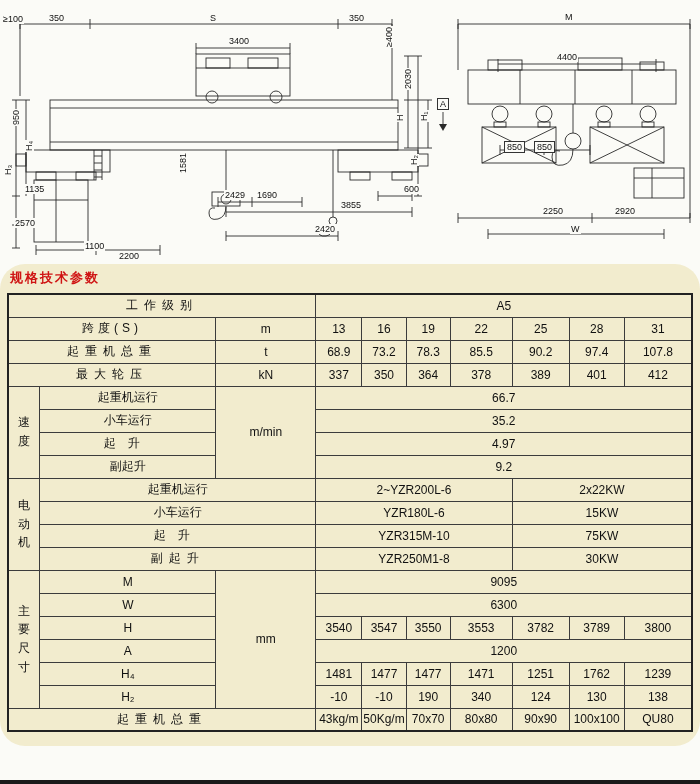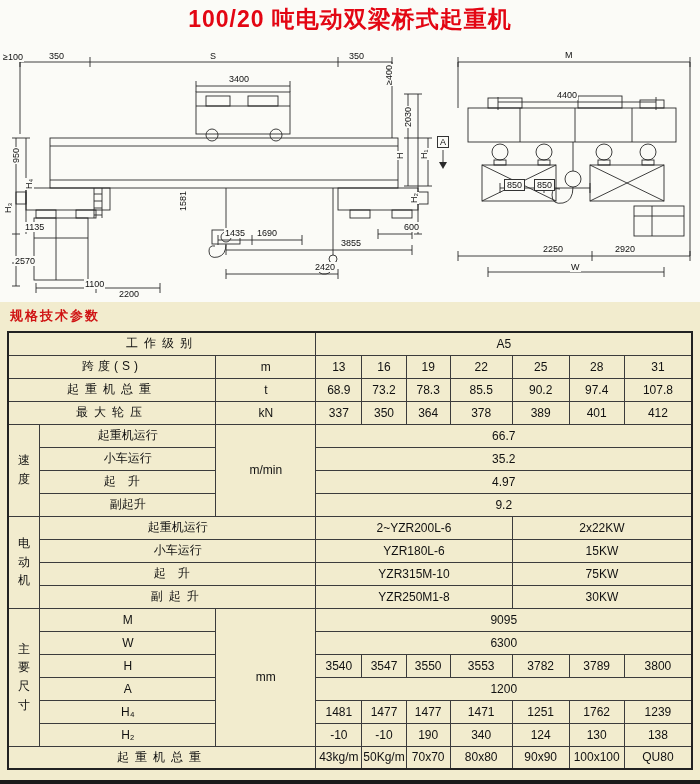--- a/index.html
+++ b/index.html
@@ -6,34 +6,33 @@
   html,body { width:700px; background:#ffffff; font-family:"Liberation Sans","DejaVu Sans",sans-serif; color:#111; }
   .page { position:relative; width:700px; height:784px; background:#fbfbf7; border-bottom:4px solid #1a1a1a; overflow:hidden; }
   .title { height:38px; line-height:38px; text-align:center; font-size:23px; font-weight:bold; color:#e30613; letter-spacing:1px; }
   .drawing { position:relative; width:700px; height:264px;text-align:right; }
   .drawing svg { position:absolute; left:0; top:0; }
   .drawing svg line, .drawing svg rect, .drawing svg circle, .drawing svg path { stroke:#2a2a2a; stroke-width:0.9; fill:none; }
   .drawing svg .fill { fill:#2a2a2a; stroke:none; }
   .dim { position:absolute; font-size:9px; line-height:10px; background:#fbfbf7; padding:0 1px; white-space:nowrap; }
   .rot { transform:rotate(-90deg); transform-origin:left top; }
   .boxed { border:1px solid #333; padding:0 2px; }
-  .lower { height:482px; background:#f2ecce; padding-top:2px; }
+  .lower { height:482px; background:#f2ecce; padding-top:2px;border-radius:25px; }
   .section-label { color:#cf1313; font-weight:bold; font-size:13px; letter-spacing:2px; margin:3px 0 6px 10px; }
   table.spec { border-collapse:collapse; table-layout:fixed; margin:0 auto; border:2px solid #222; background:#f2ecce; }
   .spec td { border:1px solid #3c3c3c; text-align:center; font-size:12px; height:23px; padding:0 1px; overflow:hidden; }
   .vcell div { width:14px; margin:0 auto; word-break:break-all; line-height:1.55; }
   .ls4 { letter-spacing:4px; } .ls6 { letter-spacing:6px; } .ls12 { letter-spacing:12px; }
   .left-pad { text-align:left; padding-left:28px; }
 </style>
 </head>
 <body>
 
 <div class="page">
 
-  <div class="title">100/20 吨电动双梁桥式起重机</div>
 
   <div class="drawing">
     <svg width="700" height="264" viewBox="0 0 700 264">
       <g>
         <line x1="20" y1="24" x2="392" y2="24"></line>
         <line x1="20" y1="19" x2="20" y2="29"></line>
           <line x1="90" y1="19" x2="90" y2="29"></line>
           <line x1="338" y1="19" x2="338" y2="29"></line>
           <line x1="392" y1="19" x2="392" y2="29"></line>
         <line x1="20" y1="24" x2="20" y2="96"></line>
@@ -169,21 +168,21 @@
     <span class="dim rot" style="left:409px;top:166px">H₂</span>
     <span class="dim boxed" style="left:437px;top:98px">A</span>
     <span class="dim rot" style="left:11px;top:126px">950</span>
     <span class="dim rot" style="left:24px;top:152px">H₄</span>
     <span class="dim rot" style="left:3px;top:176px">H₃</span>
     <span class="dim" style="left:24px;top:184px">1135</span>
     <span class="dim" style="left:14px;top:218px">2570</span>
     <span class="dim" style="left:84px;top:241px">1100</span>
     <span class="dim" style="left:118px;top:251px">2200</span>
     <span class="dim rot" style="left:178px;top:174px">1581</span>
-    <span class="dim" style="left:224px;top:190px">1435</span>
+    <span class="dim" style="left:224px;top:190px">2429</span>
     <span class="dim" style="left:256px;top:190px">1690</span>
     <span class="dim" style="left:403px;top:184px">600</span>
     <span class="dim" style="left:340px;top:200px">3855</span>
     <span class="dim" style="left:314px;top:224px">2420</span>
 
     <span class="dim" style="left:564px;top:12px">M</span>
     <span class="dim" style="left:556px;top:52px">4400</span>
     <span class="dim boxed" style="left:504px;top:141px">850</span>
     <span class="dim boxed" style="left:534px;top:141px">850</span>
     <span class="dim" style="left:542px;top:206px">2250</span>

